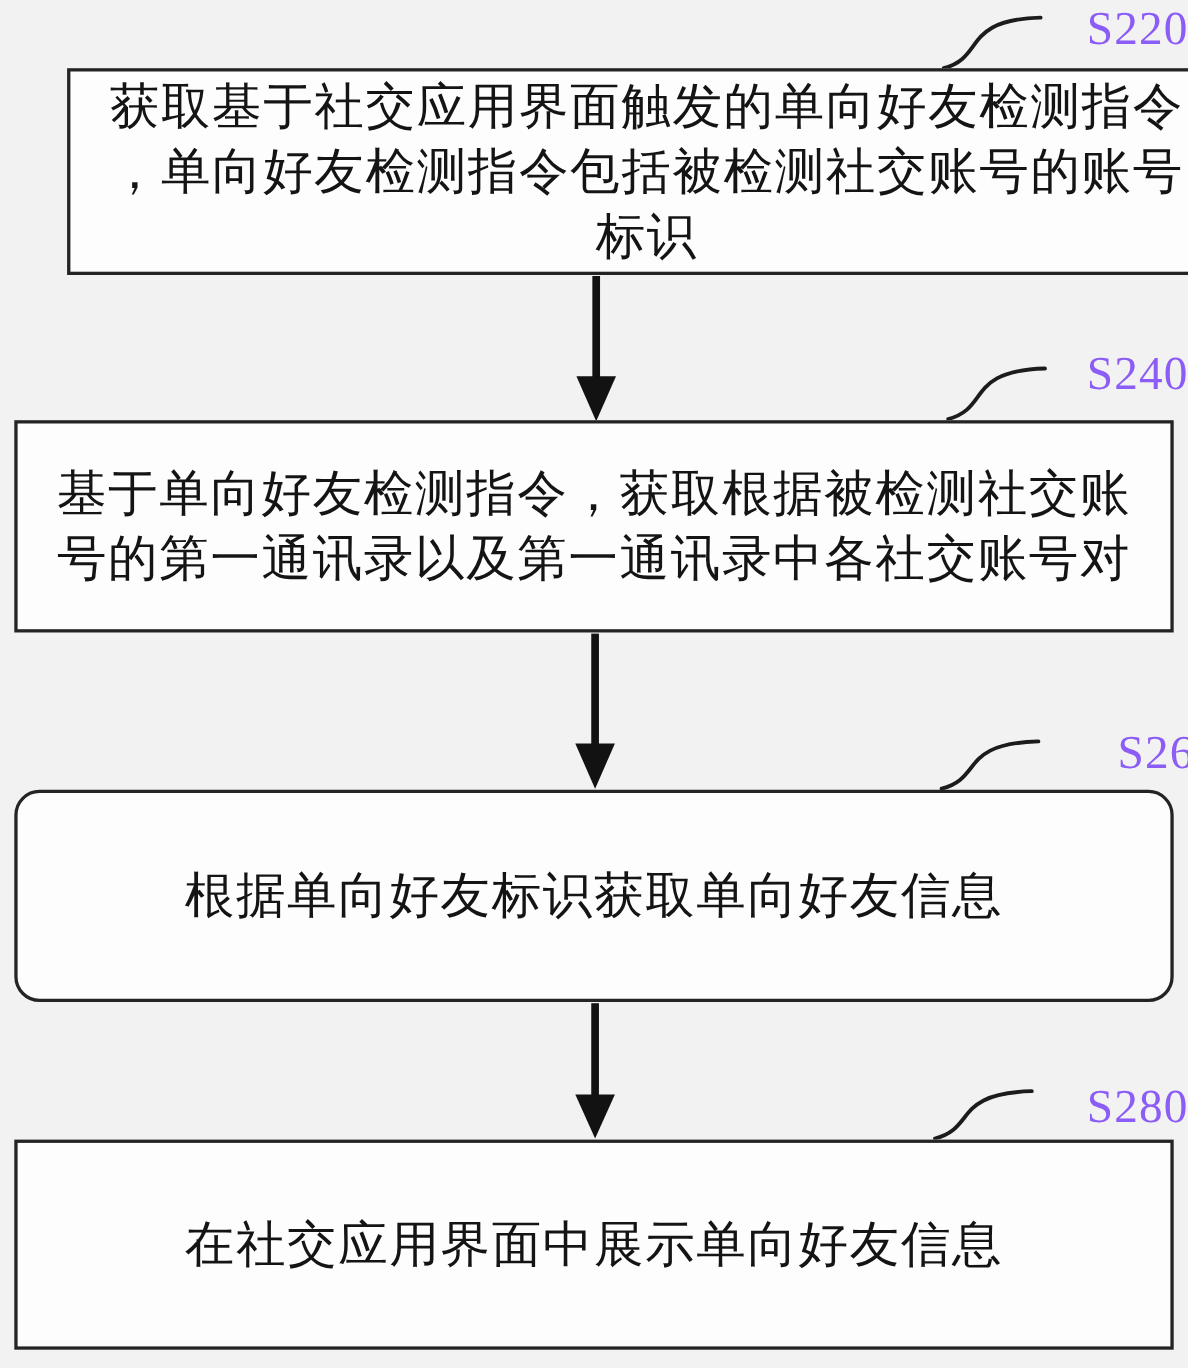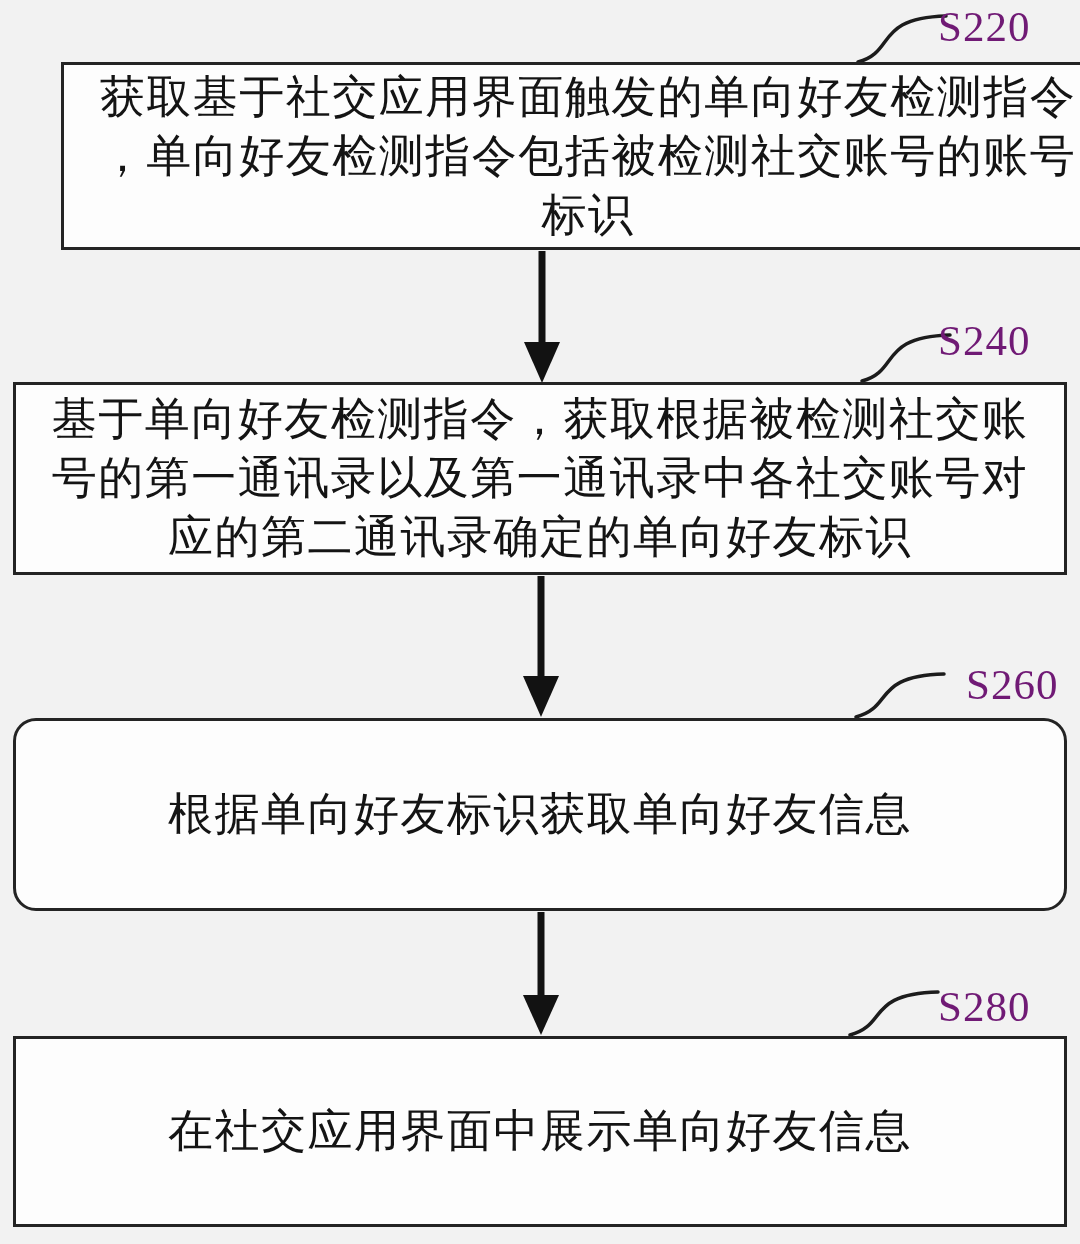--- a/index.html
+++ b/index.html
@@ -43,24 +43,24 @@
   .box-4 { top: 1036px; height: 191px; }
   .box-line {
     font-size: 45px;
     line-height: 59px;
     letter-spacing: 1.5px;
     color: #141414;
     white-space: nowrap;
   }
   .step-label {
     position: absolute;
-    left: 938px;
+    left: 988px;
     font-size: 43px;
     line-height: 46px;
-    color: #701a75;
+    color: #8b5cf6;
     letter-spacing: 1px;
   }
   .label-1 { top: 4px; }
   .label-2 { top: 318px; }
   .label-3 { top: 662px; margin-left: 28px; }
   .label-4 { top: 984px; text-align: right; }
   .arrow-stroke {
     stroke: #121212;
     stroke-width: 7;
   }
@@ -104,21 +104,20 @@
 
   <div class="flow-box box-1">
     <div class="box-line">获取基于社交应用界面触发的单向好友检测指令</div>
     <div class="box-line">，单向好友检测指令包括被检测社交账号的账号</div>
     <div class="box-line">标识</div>
   </div>
 
   <div class="flow-box box-2">
     <div class="box-line">基于单向好友检测指令，获取根据被检测社交账</div>
     <div class="box-line">号的第一通讯录以及第一通讯录中各社交账号对</div>
-    <div class="box-line">应的第二通讯录确定的单向好友标识</div>
   </div>
 
   <div class="flow-box box-3">
     <div class="box-line">根据单向好友标识获取单向好友信息</div>
   </div>
 
   <div class="flow-box box-4">
     <div class="box-line">在社交应用界面中展示单向好友信息</div>
   </div>
 

